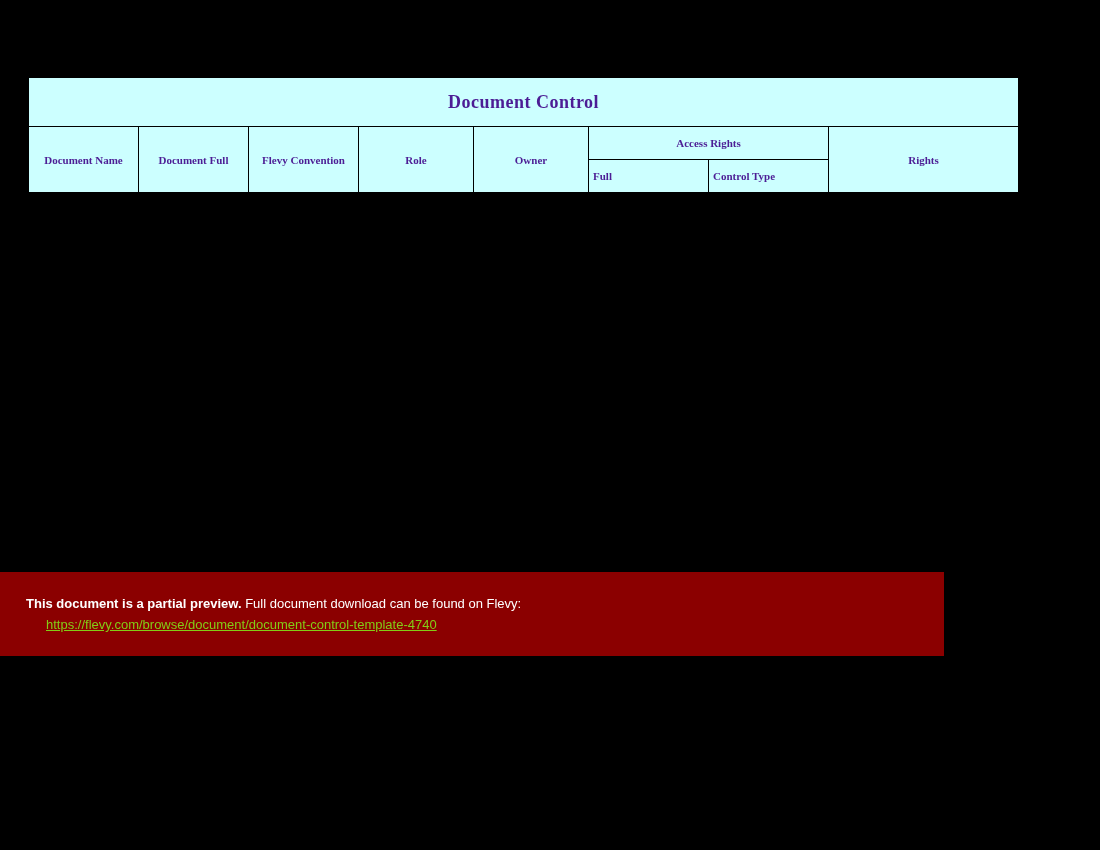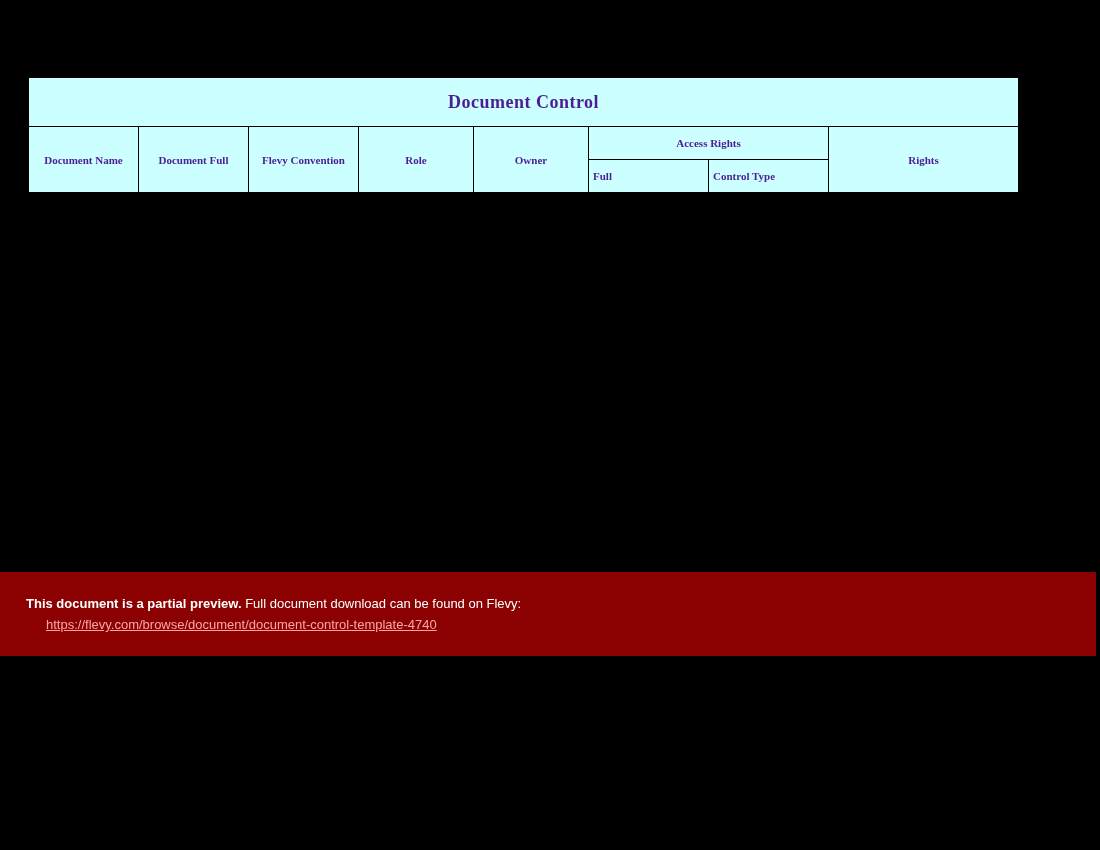--- a/index.html
+++ b/index.html
@@ -43,36 +43,36 @@
       height: 16px;
     }
     .sub-left {
       text-align: left;
       padding-left: 4px;
     }
     .banner {
       position: absolute;
       left: 0;
       top: 572px;
-      width: 1096px;
+      width: 944px;
       height: 84px;
       background: #8B0000;
       color: #fff;
       font-family: Arial, Helvetica, sans-serif;
       font-size: 13px;
       padding: 24px 0 0 26px;
     }
     .banner .line1 {
       margin-bottom: 6px;
     }
     .banner .bold {
       font-weight: bold;
     }
     .banner a {
-      color: #fca5a5;
+      color: #84cc16;
       text-decoration: underline;
       padding-left: 20px;
     }
     col.c1 { width: 110px; }
     col.c2 { width: 110px; }
     col.c3 { width: 110px; }
     col.c4 { width: 115px; }
     col.c5 { width: 115px; }
     col.c6 { width: 120px; }
     col.c7 { width: 120px; }

